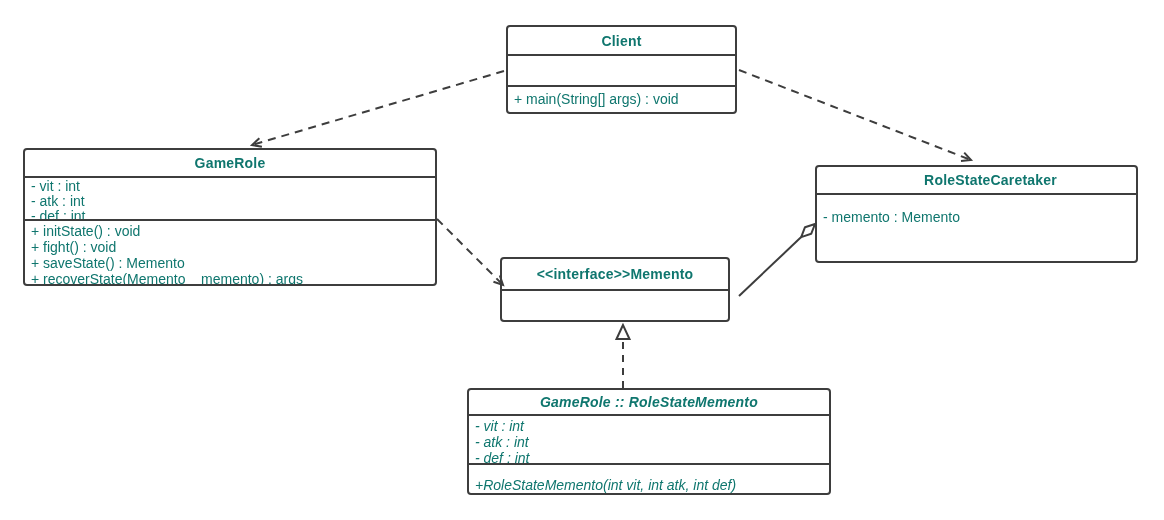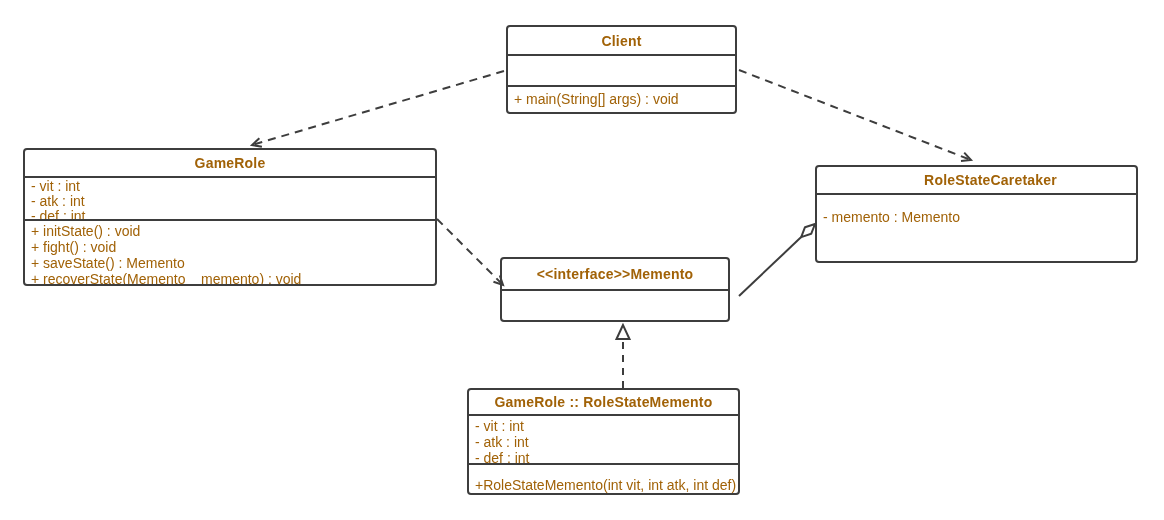--- a/index.html
+++ b/index.html
@@ -1,21 +1,21 @@
 <!DOCTYPE html>
 <html><head>
 <meta charset="utf-8">
 <style>
   html,body{margin:0;padding:0;background:#ffffff;}
   #canvas{
     position:relative;
     width:1164px;height:520px;
     background:#ffffff;
     font-family:"Liberation Sans", sans-serif;
-    color:#a16207;
+    color:#0f766e;
     overflow:hidden;
   }
   .uml-class{
     position:absolute;
     background:#ffffff;
     border:2px solid #3d3d3d;
     border-radius:4px;
     box-sizing:border-box;
     overflow:hidden;
   }
@@ -60,37 +60,37 @@
     <div class="uml-title" style="height:26px;">GameRole</div>
     <div class="uml-sec" style="height:43px;padding-top:1px;">
       <div class="uml-row">- vit : int</div>
       <div class="uml-row">- atk : int</div>
       <div class="uml-row">- def : int</div>
     </div>
     <div class="uml-sec" style="height:65px;">
       <div class="uml-row m">+ initState() : void</div>
       <div class="uml-row m">+ fight() : void</div>
       <div class="uml-row m">+ saveState() : Memento</div>
-      <div class="uml-row m">+ recoverState(Memento    memento) : void</div>
+      <div class="uml-row m">+ recoverState(Memento    memento) : args</div>
     </div>
   </div>
 
   <div class="uml-class" style="left:815px;top:165px;width:323px;height:98px;">
     <div class="uml-title" style="height:26px;margin-left:28px;">RoleStateCaretaker</div>
     <div class="uml-sec single" style="height:46px;">
       <div class="uml-row">- memento : Memento</div>
     </div>
   </div>
 
   <div class="uml-class" style="left:500px;top:257px;width:230px;height:65px;">
     <div class="uml-title" style="height:30px;">&lt;&lt;interface&gt;&gt;Memento</div>
     <div class="uml-sec" style="height:31px;"></div>
   </div>
 
-  <div class="uml-class" style="left:467px;top:388px;width:273px;height:107px;">
+  <div class="uml-class" style="left:467px;top:388px;width:364px;height:107px;font-style:italic;">
     <div class="uml-title" style="height:24px;">GameRole :: RoleStateMemento</div>
     <div class="uml-sec" style="height:49px;padding-top:2px;">
       <div class="uml-row m">- vit : int</div>
       <div class="uml-row m">- atk : int</div>
       <div class="uml-row m">- def : int</div>
     </div>
     <div class="uml-sec single" style="height:30px;align-items:flex-end;">
       <div class="uml-row">+RoleStateMemento(int vit, int atk, int def)</div>
     </div>
   </div>

